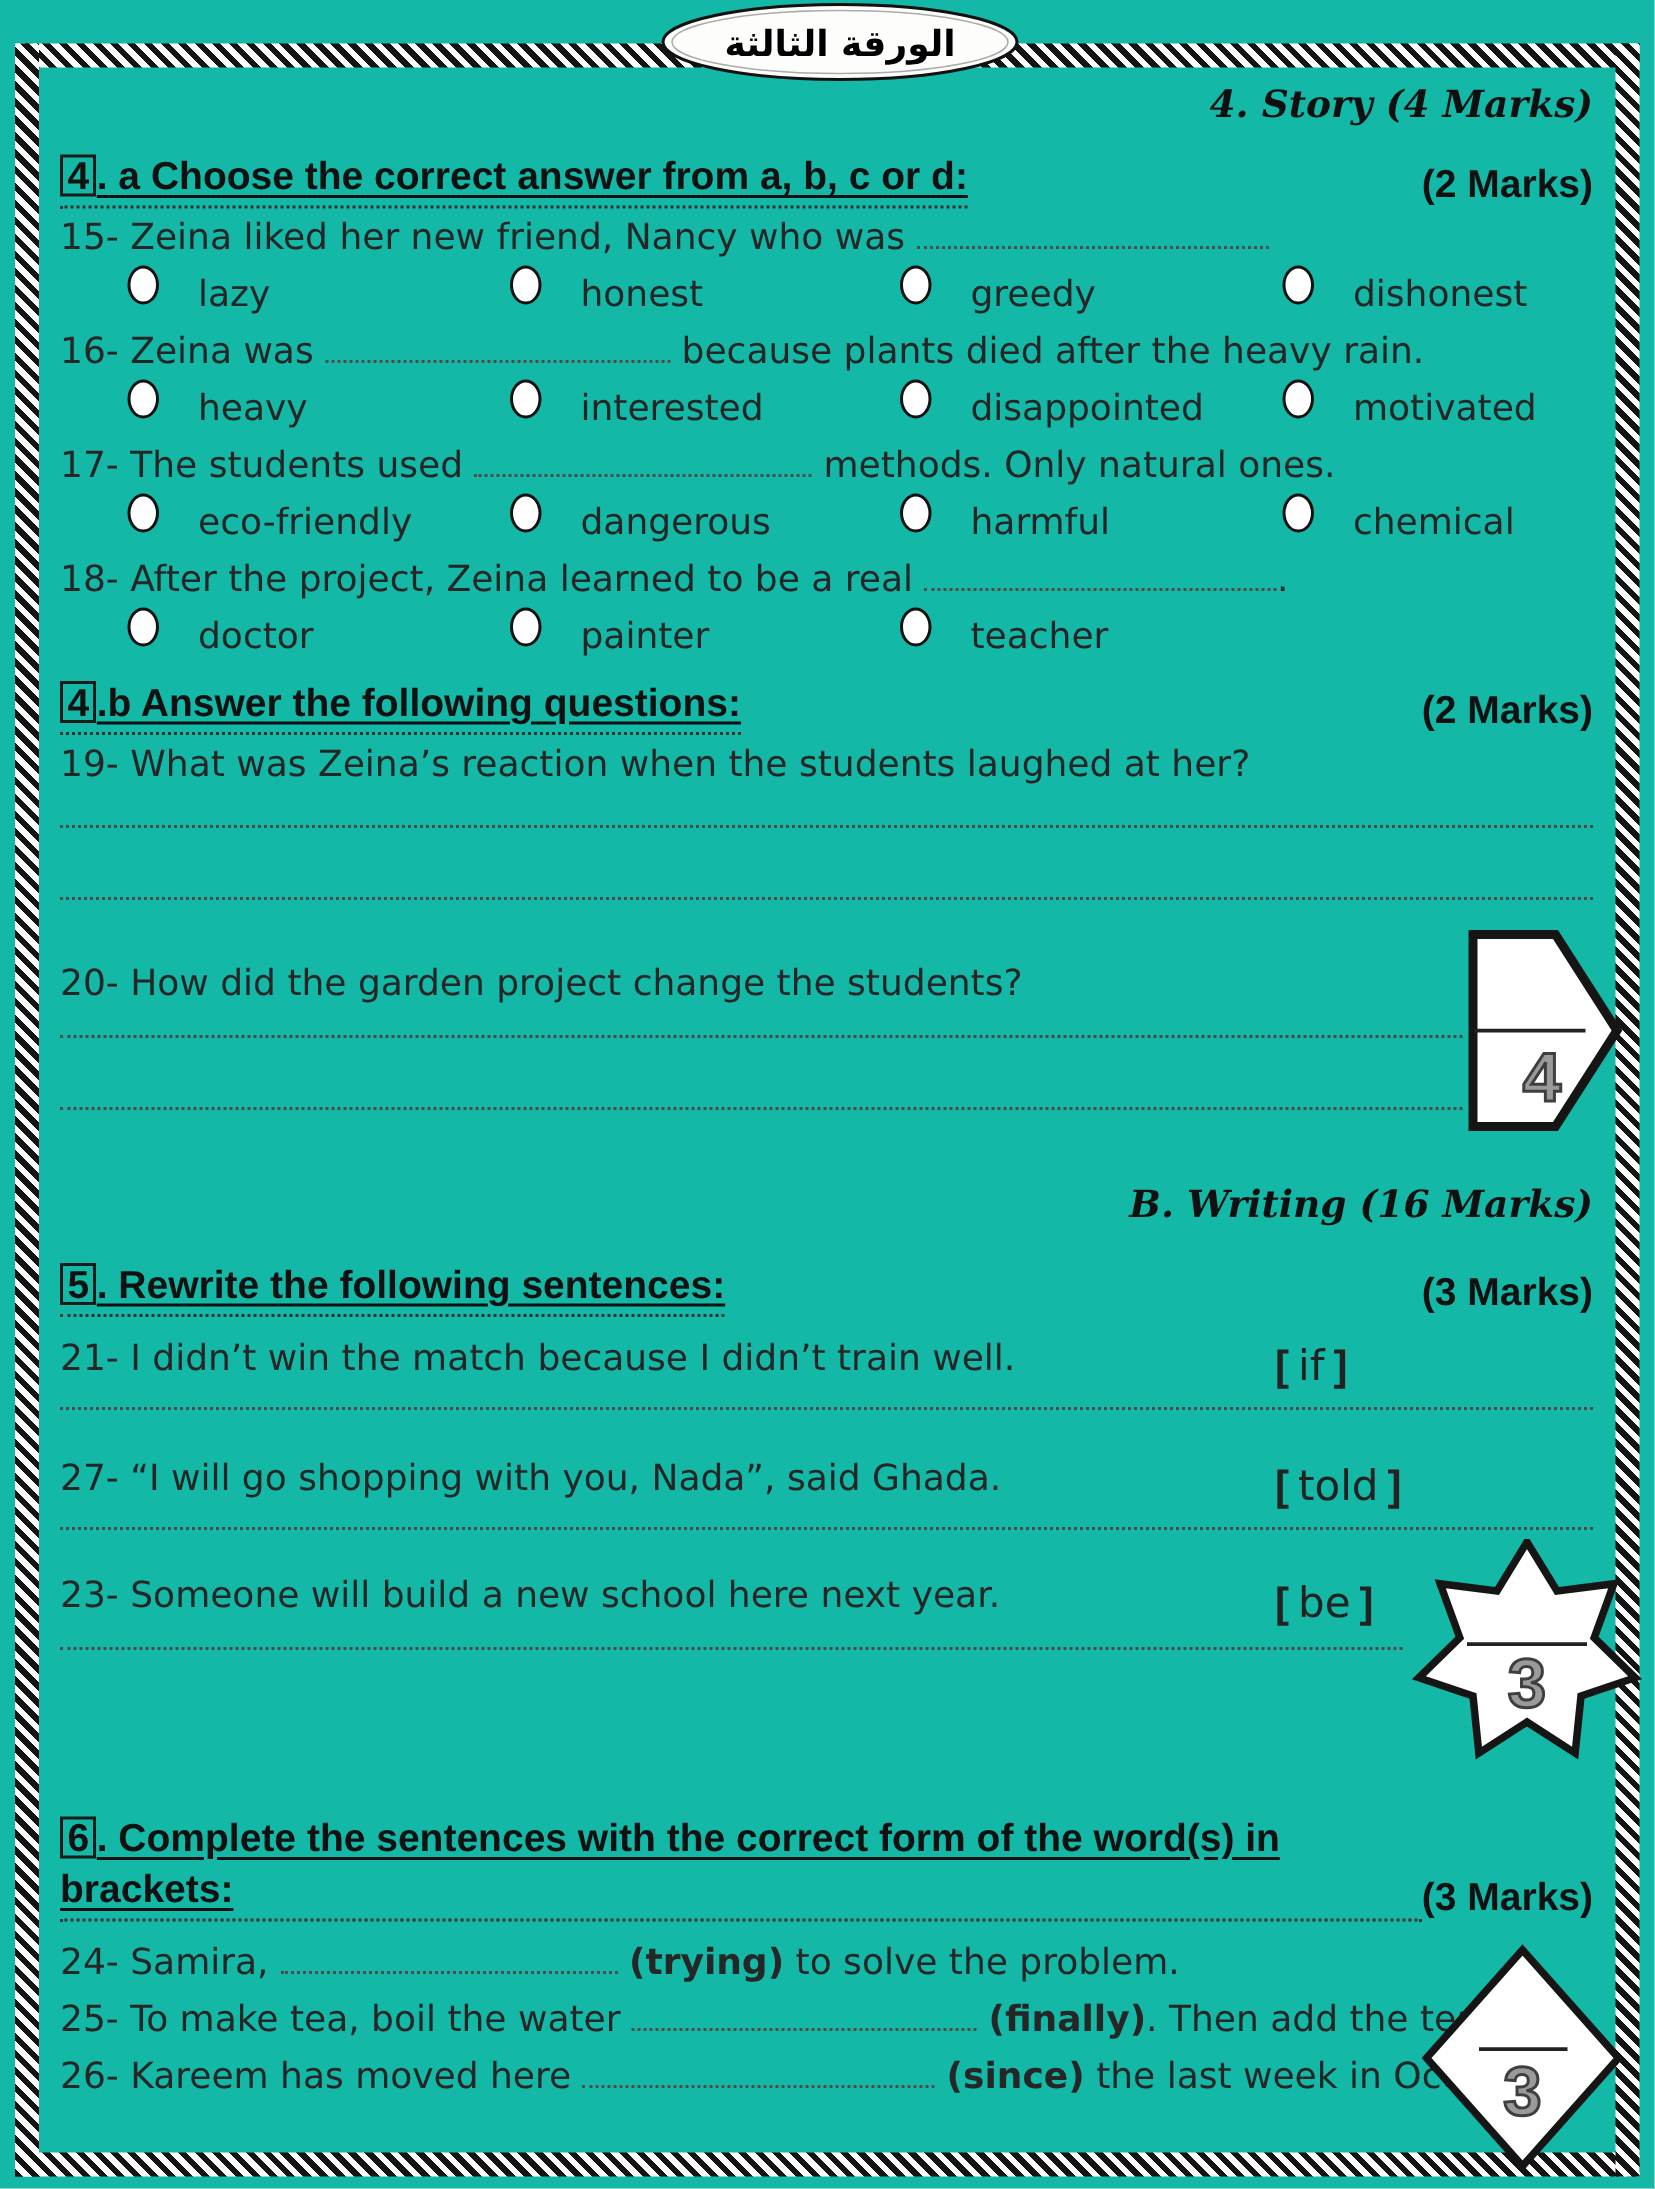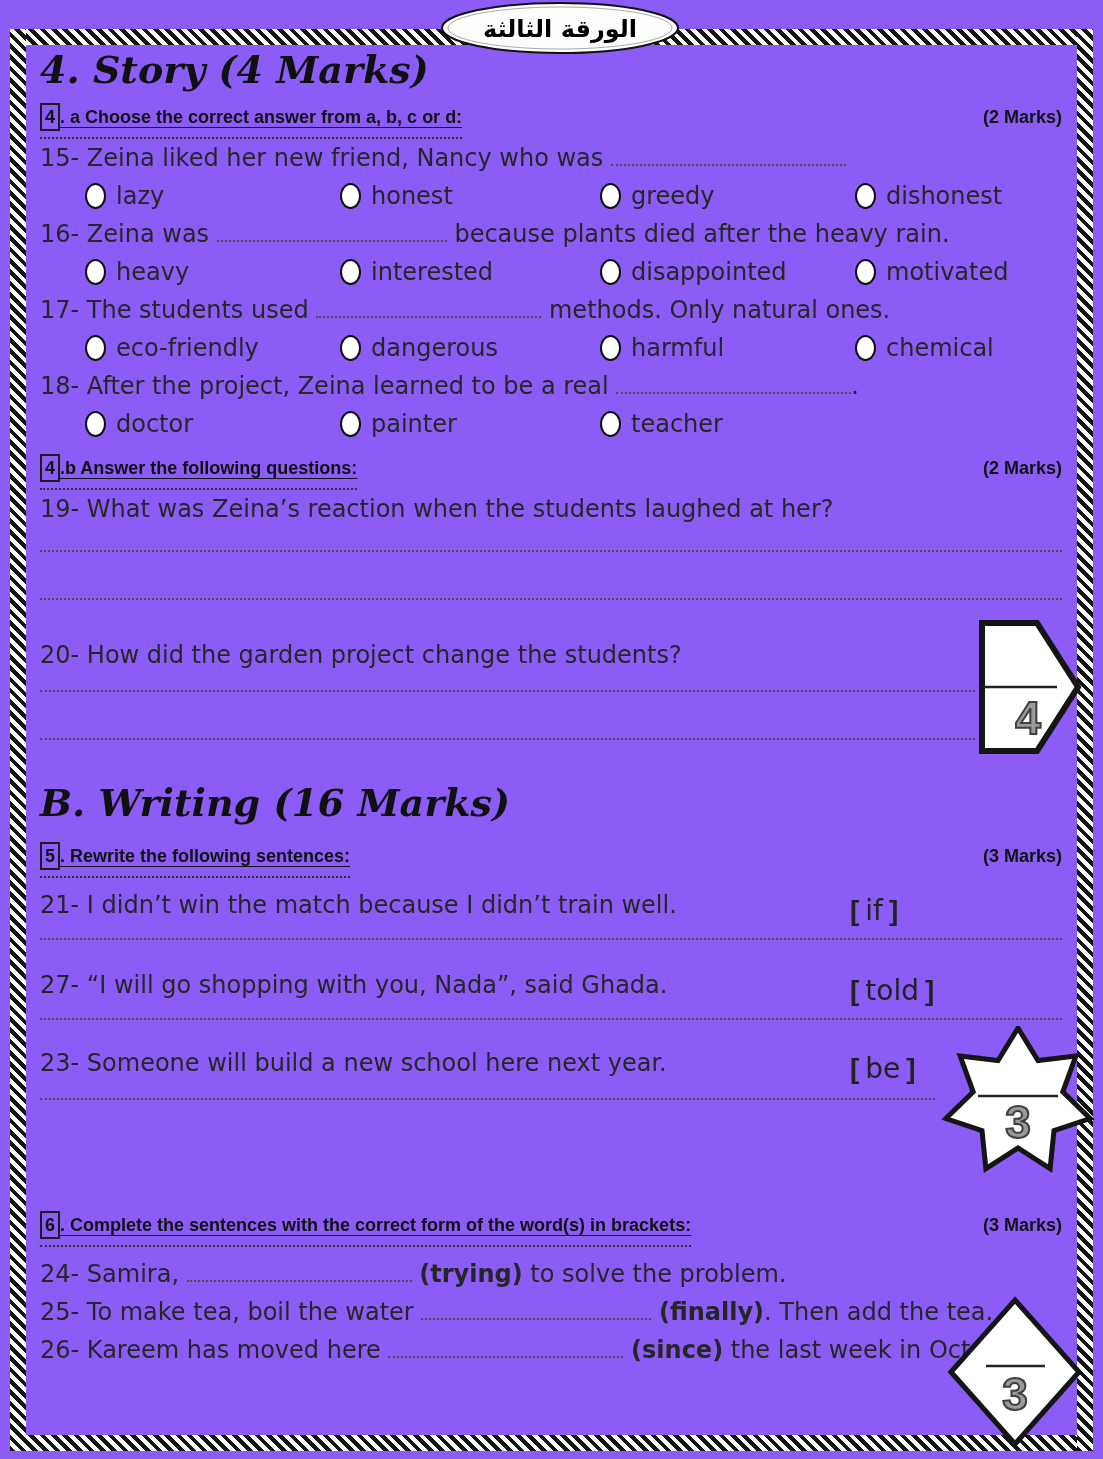--- a/index.html
+++ b/index.html
@@ -1,63 +1,63 @@
 <!DOCTYPE html>
 <html><head>
 <meta charset="utf-8">
 <style>
   html,body{margin:0;padding:0;background:#e8e8e8;}
   .page{
     position:relative;
     width:1103px;height:1459px;
-    background:#8b5cf6;
+    background:#14b8a6;
     font-family:"DejaVu Sans",sans-serif;
     color:#1f1f1f;
     overflow:hidden;
   }
   
   .band{position:absolute;background:repeating-linear-gradient(45deg,#141414 0 4px,#fdfdfc 4px 8px);}
   .band-top{left:10px;right:10px;top:29px;height:16px;}
   .band-bottom{left:10px;right:10px;top:1435px;height:16px;}
   .band-left{left:10px;width:16px;top:29px;height:1422px;}
   .band-right{right:10px;width:16px;top:29px;height:1422px;}
 
   .oval{position:absolute;left:438px;top:0px;width:244px;height:56px;z-index:5;}
   .oval text{font-family:"DejaVu Sans",sans-serif;font-weight:bold;font-size:24px;}
 
   .content{position:absolute;left:40px;top:48px;width:1022px;}
 
   .script-title{
     font-family:"DejaVu Serif",serif;font-style:italic;font-weight:bold;
-    font-size:38px;line-height:44px;text-align:left;color:#101010;
+    font-size:25px;line-height:44px;text-align:right;color:#101010;
     margin:0;
   }
   .writing-title{margin-top:41px;}
 
   .sec-head{
-    display:flex;justify-content:space-between;align-items:flex-start;
-    font-family:"Liberation Sans",sans-serif;font-weight:bold;font-size:18px;
+    display:flex;justify-content:space-between;align-items:flex-end;
+    font-family:"Liberation Sans",sans-serif;font-weight:bold;font-size:26px;
     line-height:34px;margin-top:8px;color:#111;
   }
   .sec-left{
     text-decoration:underline;text-underline-offset:4px;
     border-bottom:2px dotted #333;padding-bottom:3px;
   }
   .numbox{border:2px solid #1b1b1b;padding:0 3px;display:inline-block;line-height:24px;}
   .marks{font-weight:bold;white-space:nowrap;}
 
   .q{font-size:24px;line-height:38px;color:#262626;}
   .blank{display:inline-block;border-bottom:2px dotted #4d4d4d;height:0.72em;}
   .b235{width:235px;} .b230{width:230px;} .b225{width:225px;}
 
   .opts{
     display:grid;grid-template-columns:255px 260px 255px 1fr;
     padding-left:45px;line-height:38px;font-size:24px;color:#262626;
   }
-  .opt{display:flex;align-items:center;gap:10px;}
+  .opt{display:flex;align-items:flex-start;gap:26px;}
   .radio{
     display:inline-block;width:17px;height:22px;border:2.5px solid #111;
     border-radius:50%;flex:0 0 auto;background:#fff;
   }
 
   .ans-line{height:0;border-bottom:2px dotted #4a4a4a;width:100%;}
   .mt22{margin-top:22px;} .mt46{margin-top:46px;} .mt36{margin-top:36px;}
   .mt16{margin-top:16px;} .mt14{margin-top:14px;} .mt26{margin-top:26px;}
   .mt24{margin-top:24px;} .mt8{margin-top:8px;} .mt92{margin-top:108px;}
   .w935{width:935px;} .w895{width:895px;}

